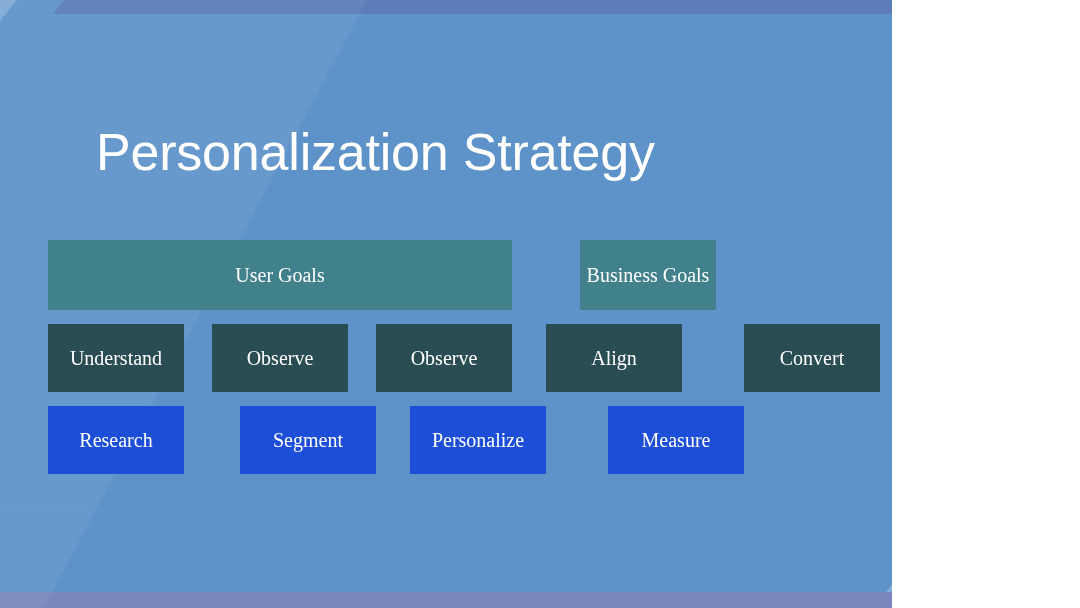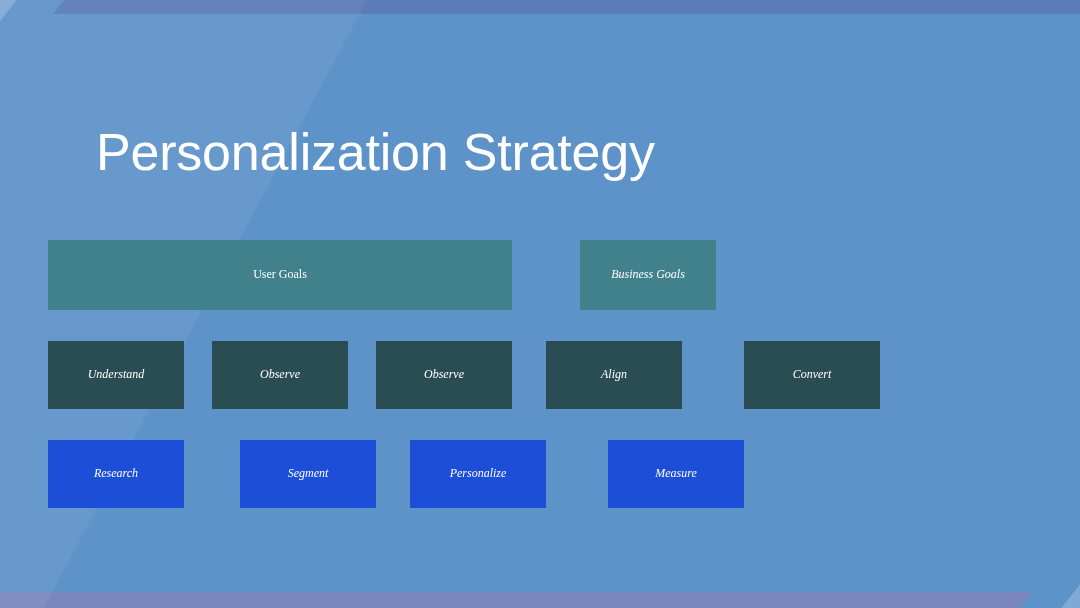--- a/index.html
+++ b/index.html
@@ -2,21 +2,21 @@
 <html><head>
 <meta charset="utf-8">
 <style>
   html, body {
     margin: 0;
     padding: 0;
     background: #ffffff;
   }
   #slide {
     position: relative;
-    width: 1080px;
+    width: 892px;
     height: 608px;
     overflow: hidden;
     background: #ffffff;
     font-family: "Liberation Sans", sans-serif;
   }
 
   
   .deco {
     position: absolute;
     pointer-events: none;
@@ -123,48 +123,48 @@
     position: absolute;
     left: 48px;
     top: 240px;
     width: 974px;
   }
   .row {
     display: flex;
     width: 100%;
   }
   .row + .row {
-    margin-top: 31px;
+    margin-top: 14px;
   }
   .cell {
     box-sizing: border-box;
     display: flex;
     align-items: center;
     justify-content: center;
     text-align: center;
     font-family: "Liberation Serif", serif;
-    font-size: 12px;
+    font-size: 20px;
     line-height: 1.14;
     color: #ffffff;
     padding: 16px 6px;
   }
   .row-header .cell { height: 70px; }
   .row-mid .cell,
   .row-bottom .cell { height: 68px; }
 
   .gap-sm { width: 28px; flex: 0 0 28px; }
   .gap-lg { width: 34px; flex: 0 0 34px; }
 
   .c-header  { background: #41818B; }
   .c-mid     { background: #2A4D54; }
   .c-bottom  { background: #1d4ed8; }
 
   .w-span3 { flex: 0 0 464px; }
   .w-span2 { flex: 0 0 304px; }
-  .w-one   { flex: 0 0 136px; font-style: italic; }
+  .w-one   { flex: 0 0 136px; }
 </style>
 </head>
 <body>
 
 <div id="slide">
 
   <div class="deco" id="deco-tl-light"></div>
   <div class="deco" id="deco-tl-mid"></div>
   <div id="body-plate"></div>
   <div class="deco" id="deco-br-light"></div>

